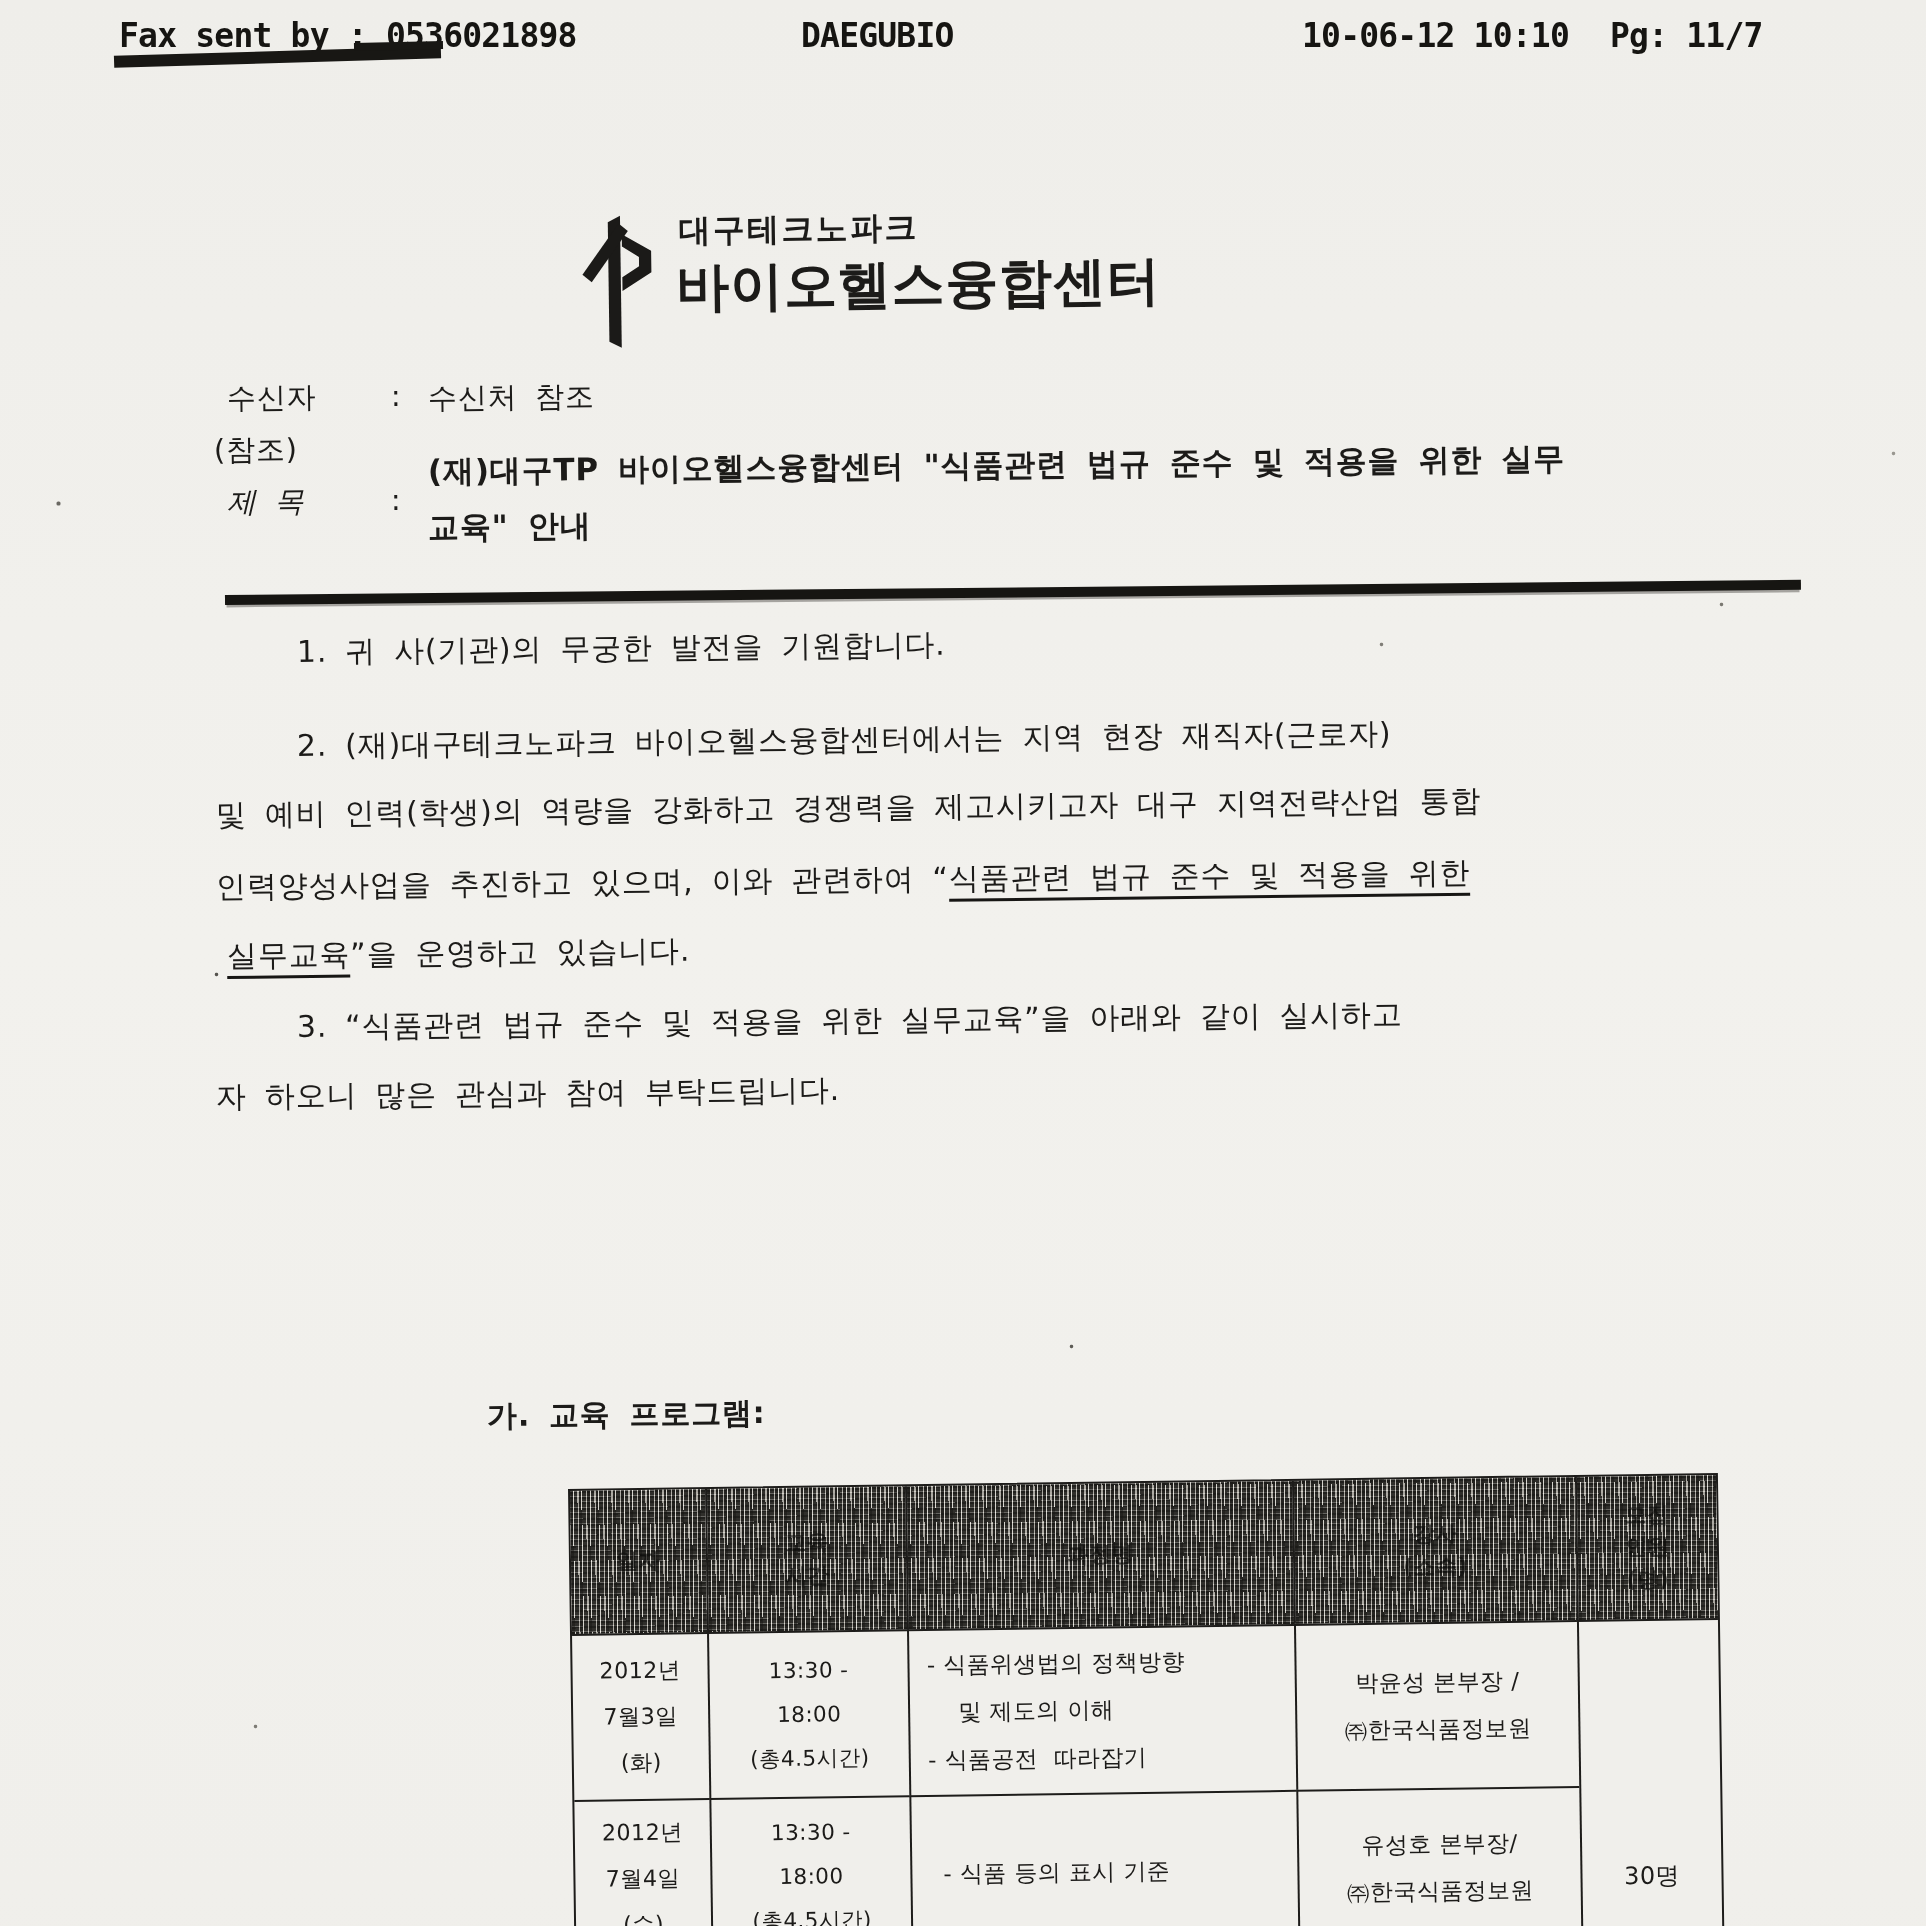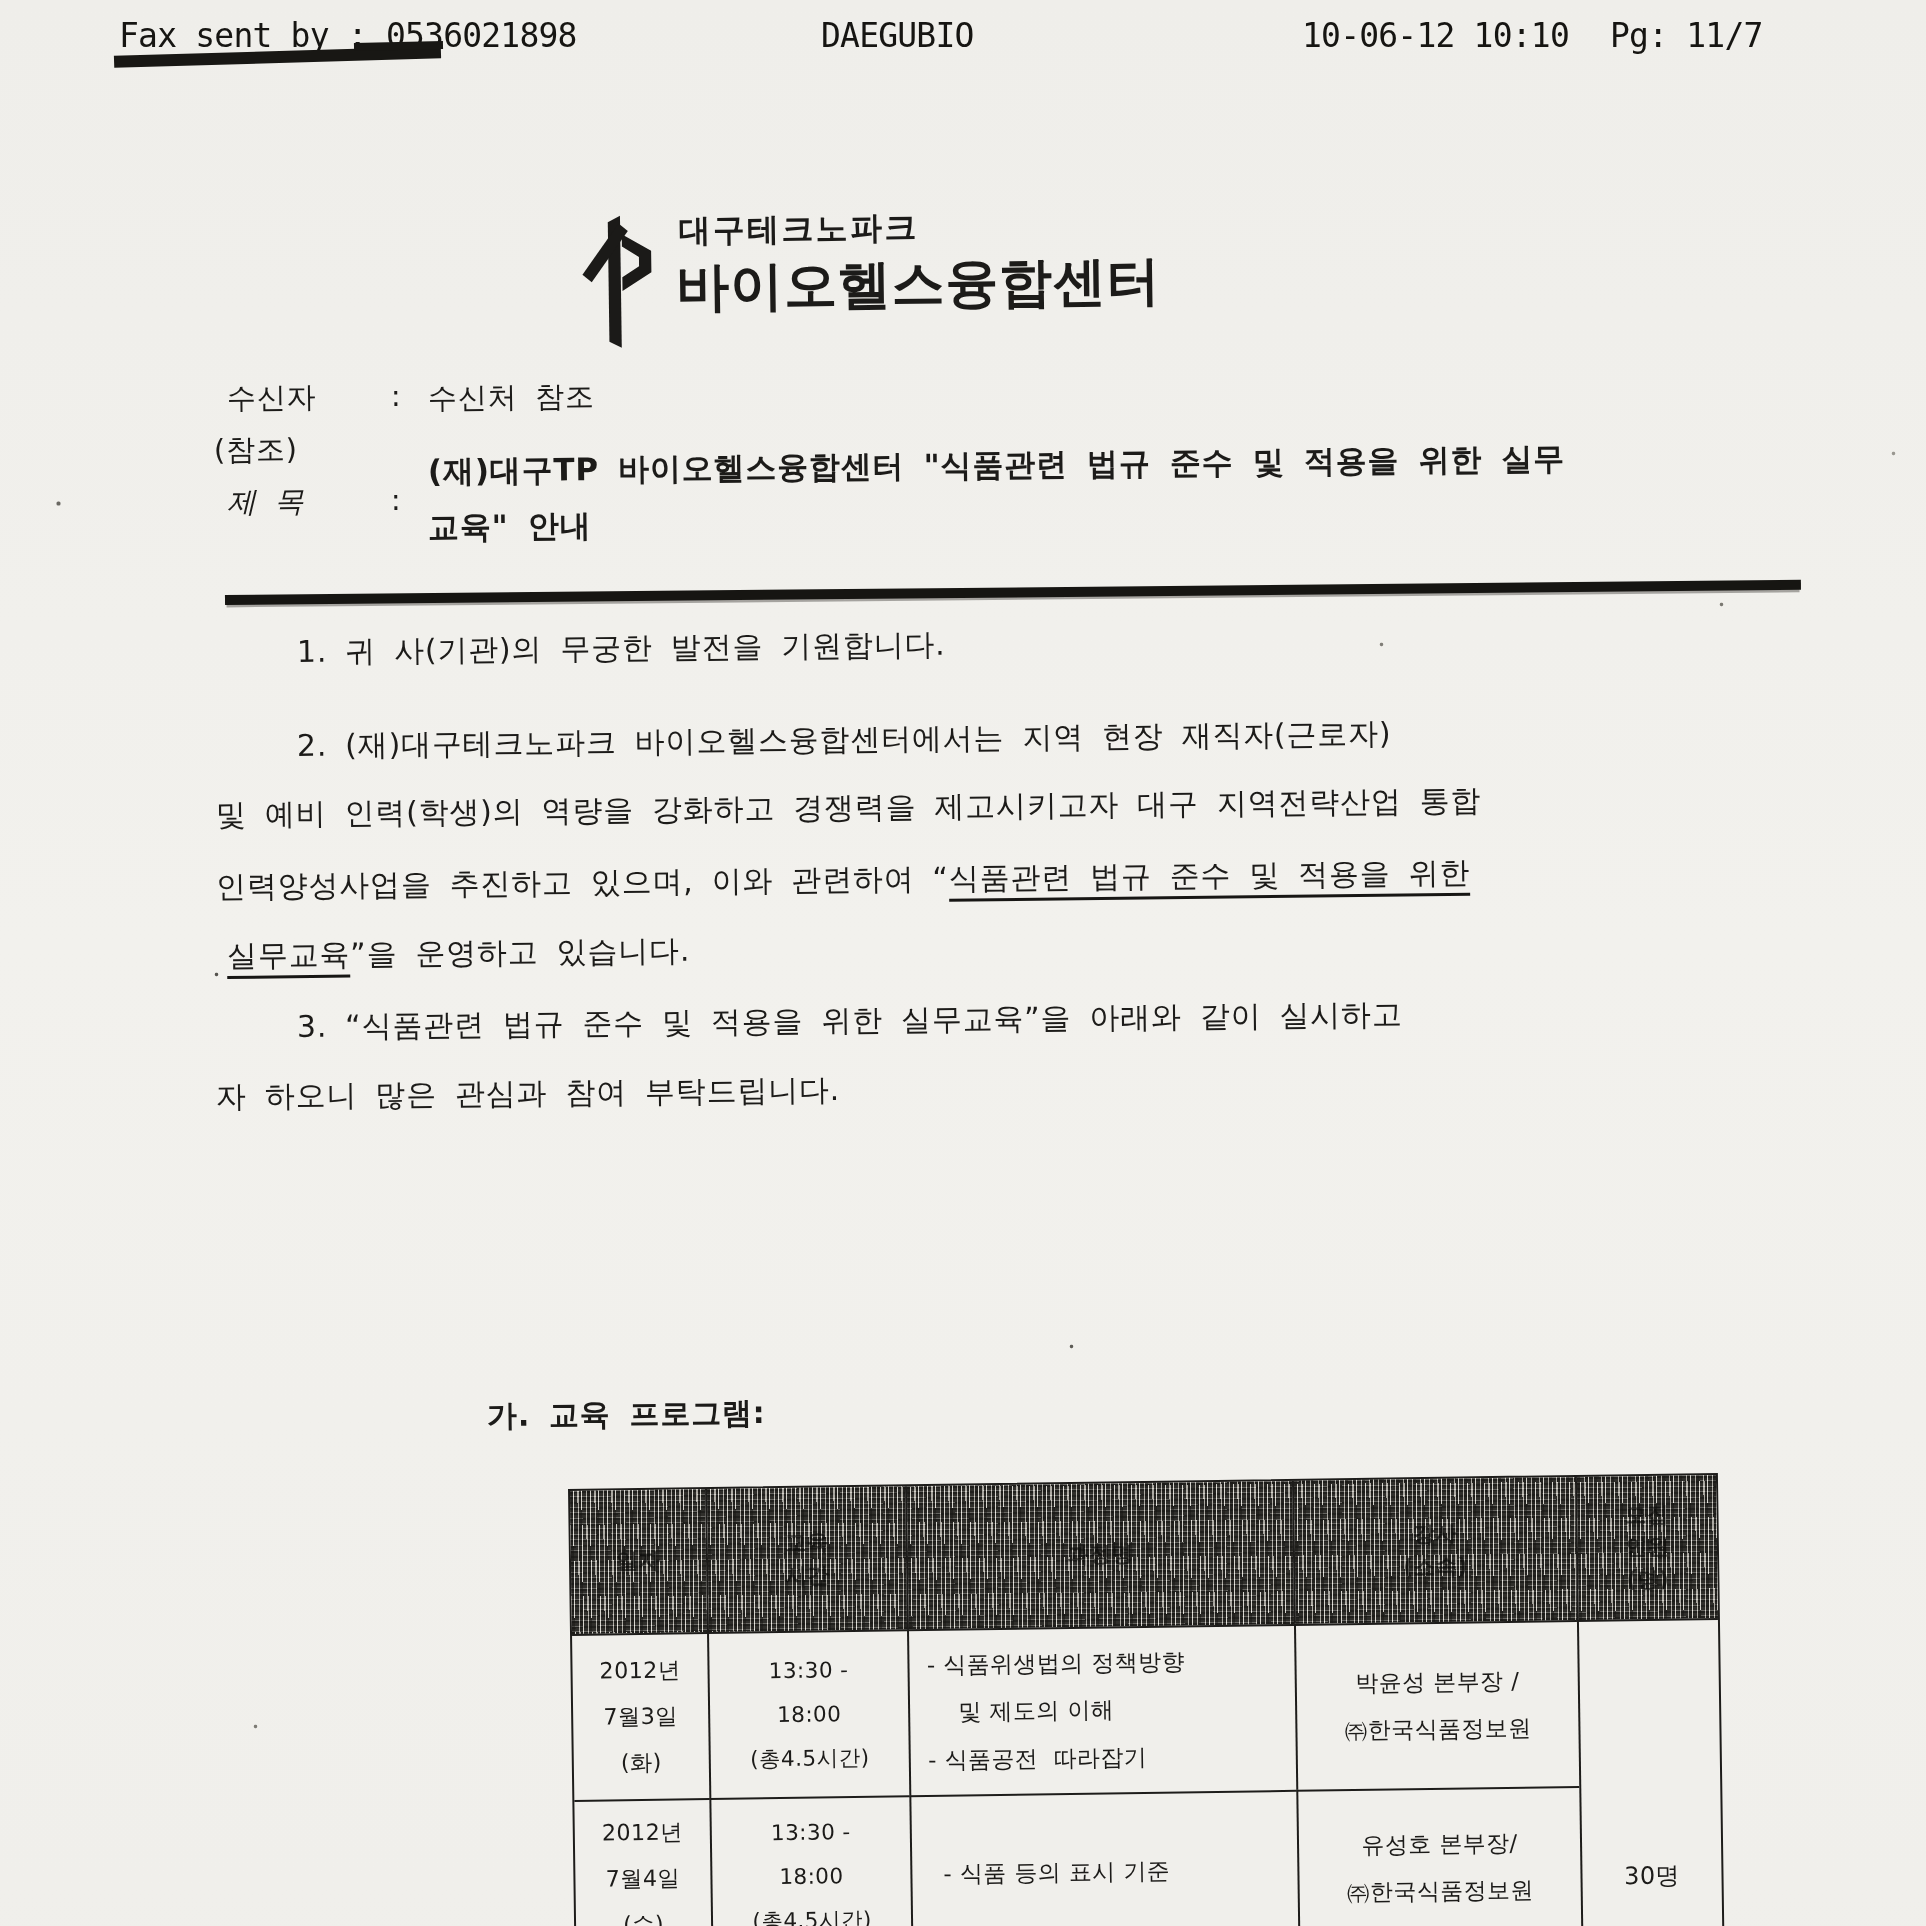--- a/index.html
+++ b/index.html
@@ -8,21 +8,21 @@
     width:1965px;height:2697px;
     background:linear-gradient(180deg,#efeeea 0%,#f2f1ed 35%,#f0efeb 70%,#edecE8 100%);
     font-family:"DejaVu Sans","Liberation Sans",sans-serif;
     color:#1c1b19;
     overflow:hidden;
   }
   
   .faxline{
     position:absolute;top:16px;
     font-family:"DejaVu Sans Mono","Liberation Mono",monospace;
-    font-weight:normal;font-size:33px;color:#161512;
+    font-weight:bold;font-size:33px;color:#161512;
     white-space:nowrap;letter-spacing:-0.8px;text-align:right;
   }
   .smudge{position:absolute;background:#181714;}
   
   .logo{position:absolute;left:566px;top:196px;transform:rotate(-0.8deg);transform-origin:0 0;}
   .logo-mark{position:absolute;left:0;top:7.7px;width:92px;height:154px;}
   .org1{position:absolute;left:112px;top:15.4px;font-size:32px;font-weight:bold;letter-spacing:2.3px;white-space:nowrap;}
   .org2{position:absolute;left:109px;top:58px;font-size:53px;font-weight:bold;letter-spacing:0.8px;white-space:nowrap;}
   
   .line{
@@ -82,21 +82,21 @@
       470px 2866px 0 1.2px #6a6862, 255px 1726px 0 1.2px #7d7b75;
   }
 </style>
 </head>
 <body>
 
 <div class="page">
 
   <div>
     <span class="faxline" style="left:119px;">Fax sent by  : 0536021898</span>
-    <span class="faxline" style="left:821px;">DAEGUBIO</span>
+    <span class="faxline" style="left:801px;">DAEGUBIO</span>
     <span class="faxline" style="left:1302px;">10-06-12 10:10</span>
     <span class="faxline" style="left:1610px;">Pg: 11/7</span>
   </div>
   <div class="smudge" style="left:114px;top:51px;width:327px;height:11.6px;transform:rotate(-1.7deg);"></div>
   <div class="smudge" style="left:354px;top:42px;width:89px;height:7.7px;transform:rotate(-1.2deg);"></div>
 
   <div class="logo">
     <svg class="logo-mark" viewBox="0 0 60 100">
       <path d="M27 12 L35 8 L35 94 L27 90 Z" fill="#1b1a18"></path>
       <path d="M10 46 L34 13 L40 18 L16 51 Z" fill="#1b1a18"></path>

